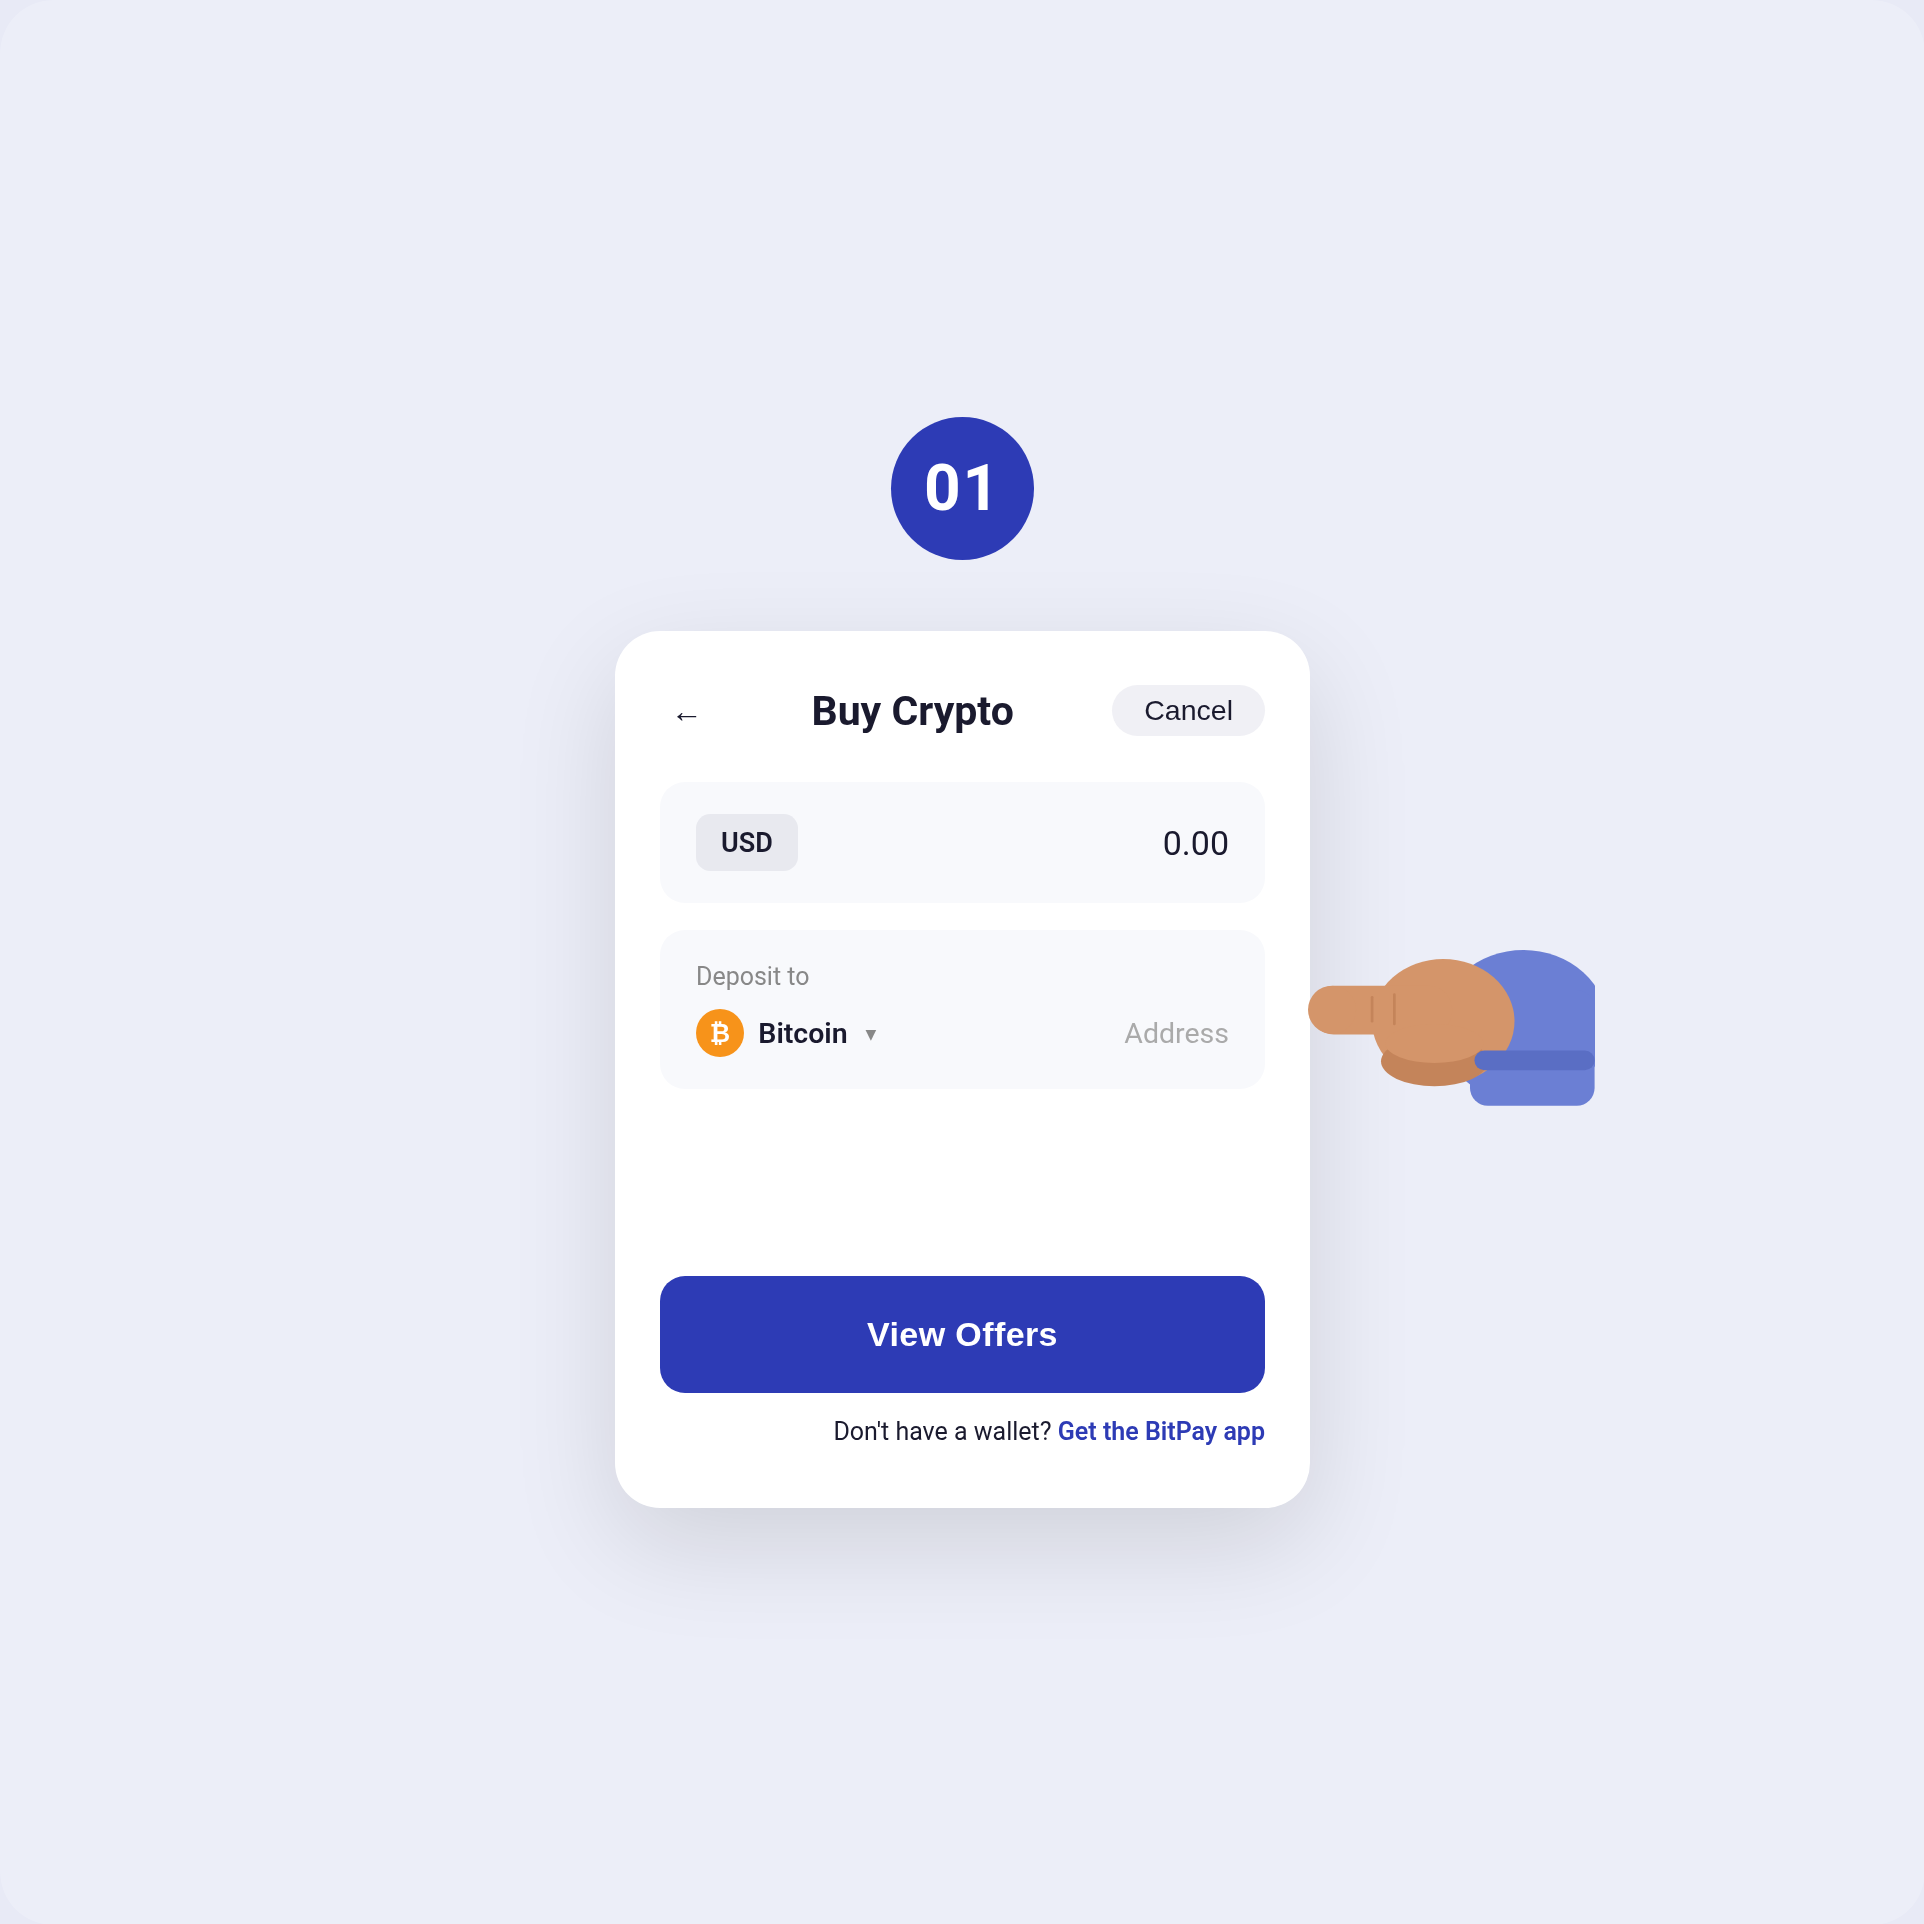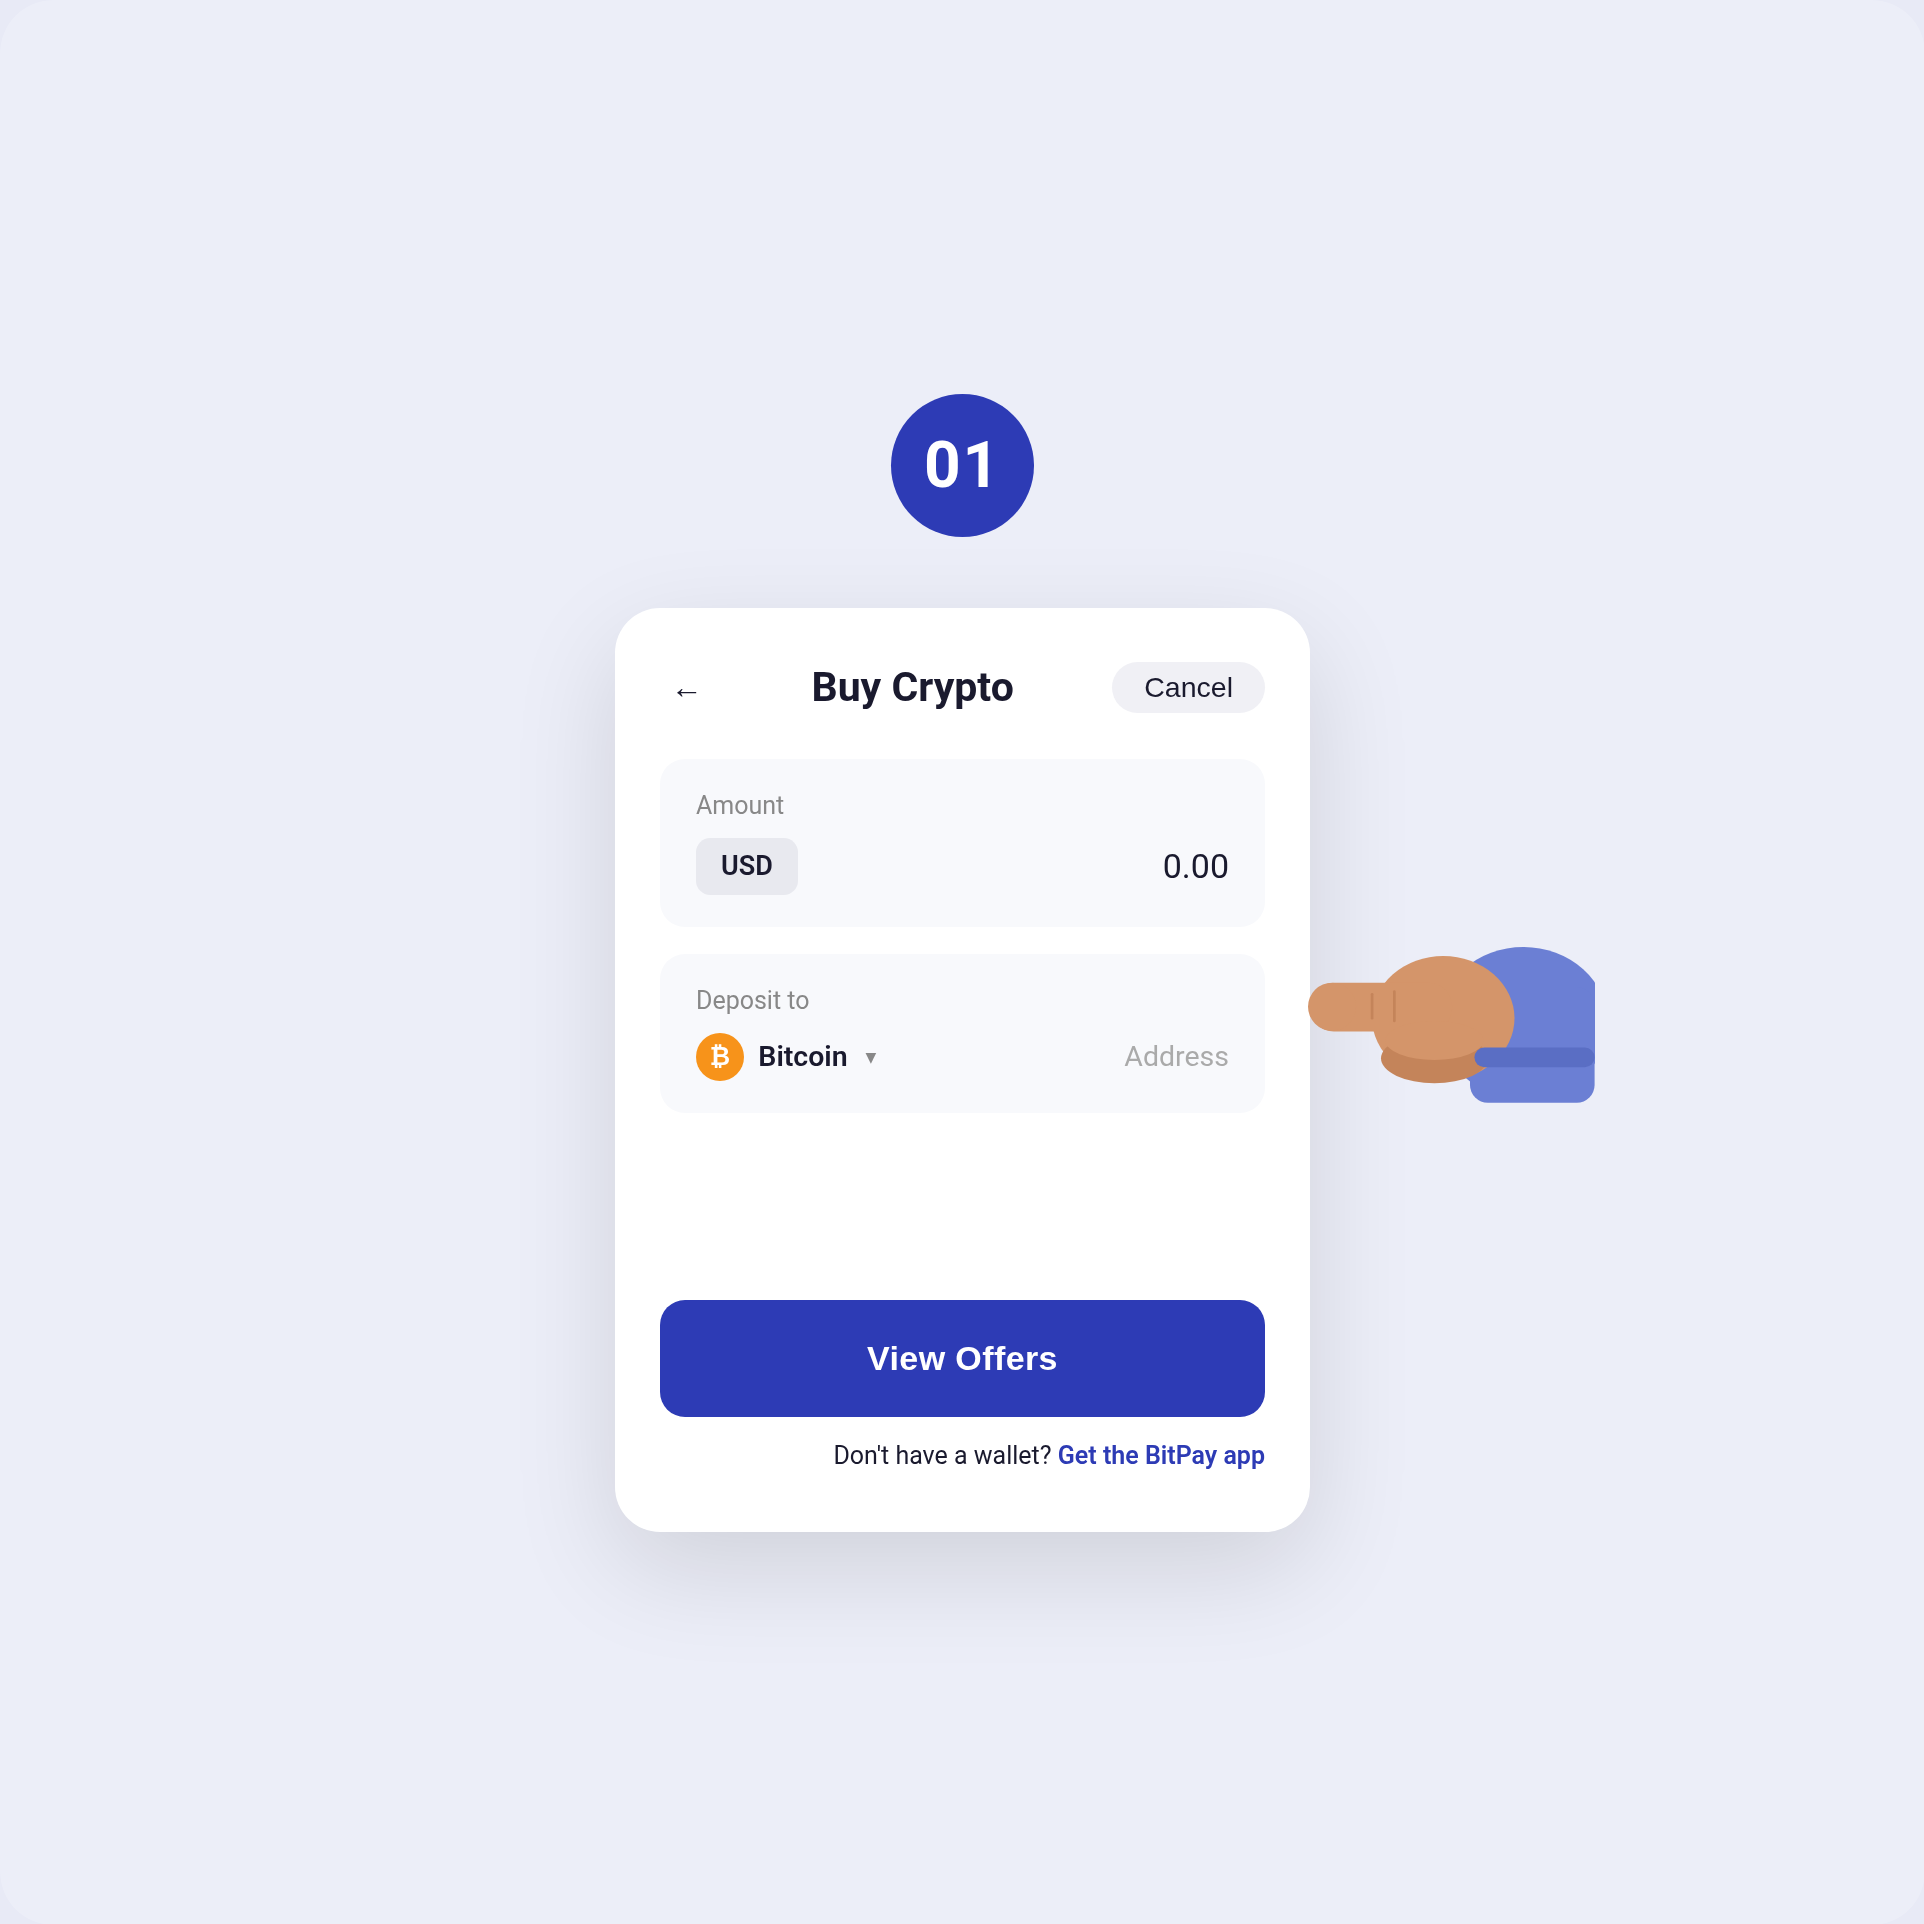--- a/index.html
+++ b/index.html
@@ -250,21 +250,20 @@
       <div class="phone-header">
         <div class="back-button">
           <span class="back-arrow">←</span>
         </div>
         <span class="header-title">Buy Crypto</span>
         <button class="cancel-button">Cancel</button>
       </div>
 
       
       <div class="input-card">
-        <div class="card-label">Amount</div>
         <div class="amount-row">
           <span class="currency-badge">USD</span>
           <span class="amount-value">0.00</span>
         </div>
       </div>
 
       
       <div class="input-card">
         <div class="card-label">Deposit to</div>
         <div class="deposit-row">

